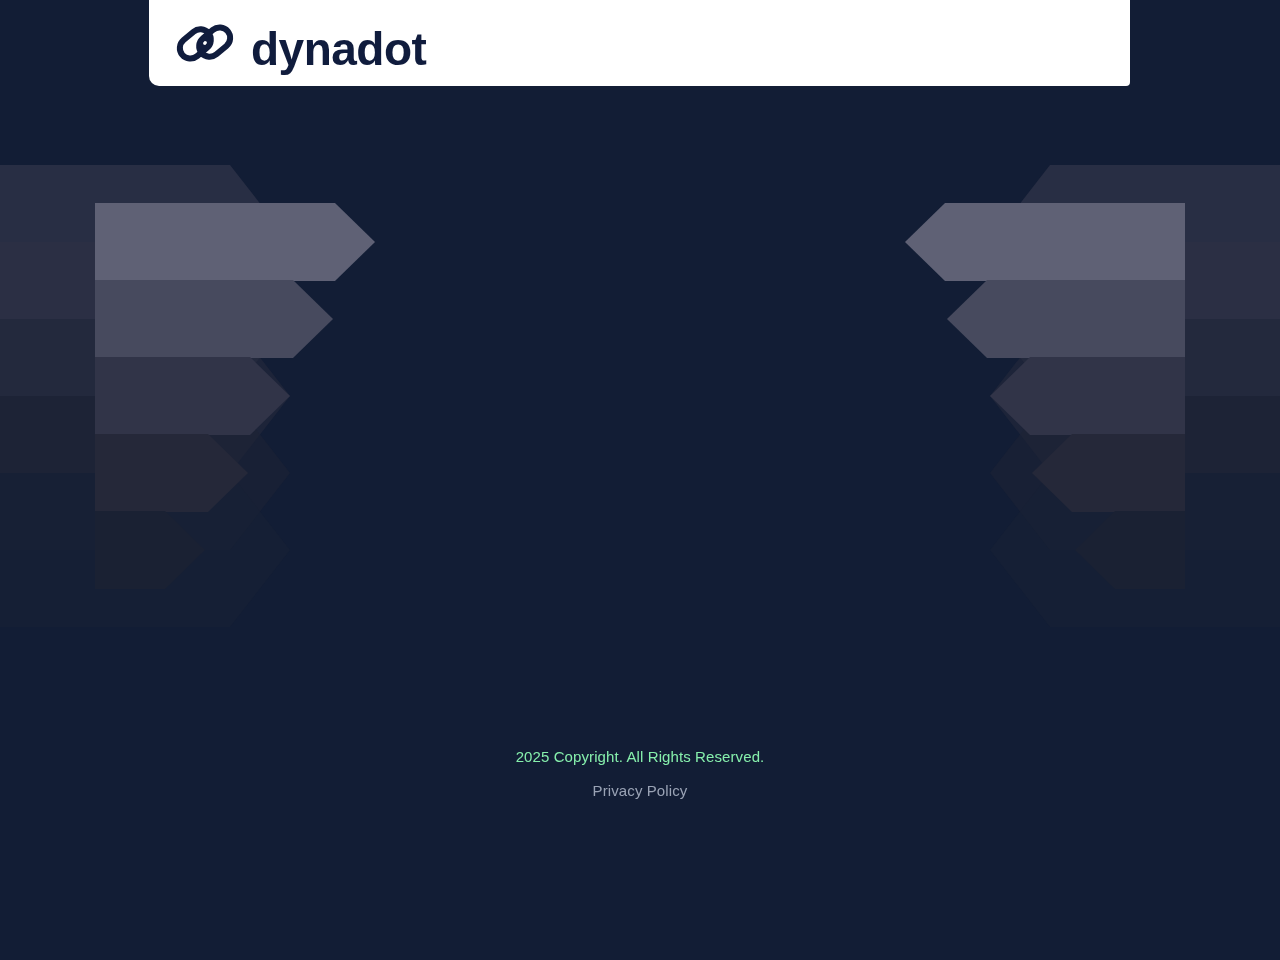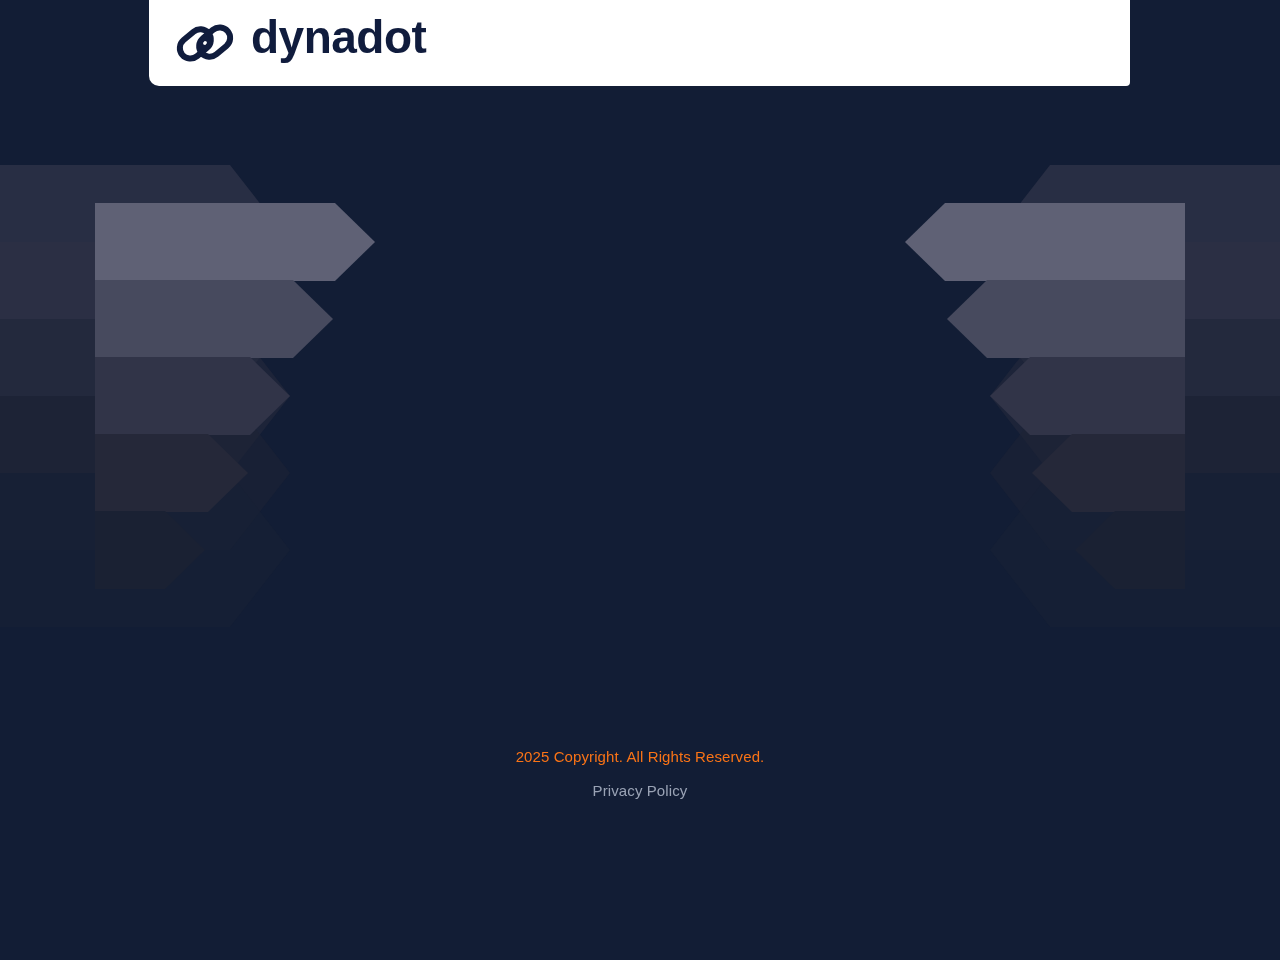--- a/index.html
+++ b/index.html
@@ -31,21 +31,21 @@
     left:149px; top:0;
     width:981px; height:86px;
     background:#ffffff;
     border-bottom-left-radius:10px;
     border-bottom-right-radius:4px;
     display:flex;
     align-items:center;
   }
   #brand-logo {
     display:flex;
-    align-items:flex-start;
+    align-items:flex-end;
     margin-left:25px;
     text-decoration:none;
   }
   #brand-mark {
     width:62px; height:58px;
     flex:0 0 auto;
     display:block;
   }
   #brand-wordmark {
     margin-left:15px;
@@ -59,21 +59,21 @@
 
   
   #site-footer {
     position:absolute;
     left:0; top:744px;
     width:1280px;
     text-align:center;
   }
   #copyright-text {
     font-size:15px;
-    color:#f97316;
+    color:#86efac;
     line-height:26px;
     letter-spacing:0.1px;
   }
   #privacy-policy-link {
     display:inline-block;
     margin-top:8px;
     font-size:15px;
     color:#9aa3b5;
     line-height:26px;
     cursor:pointer;

